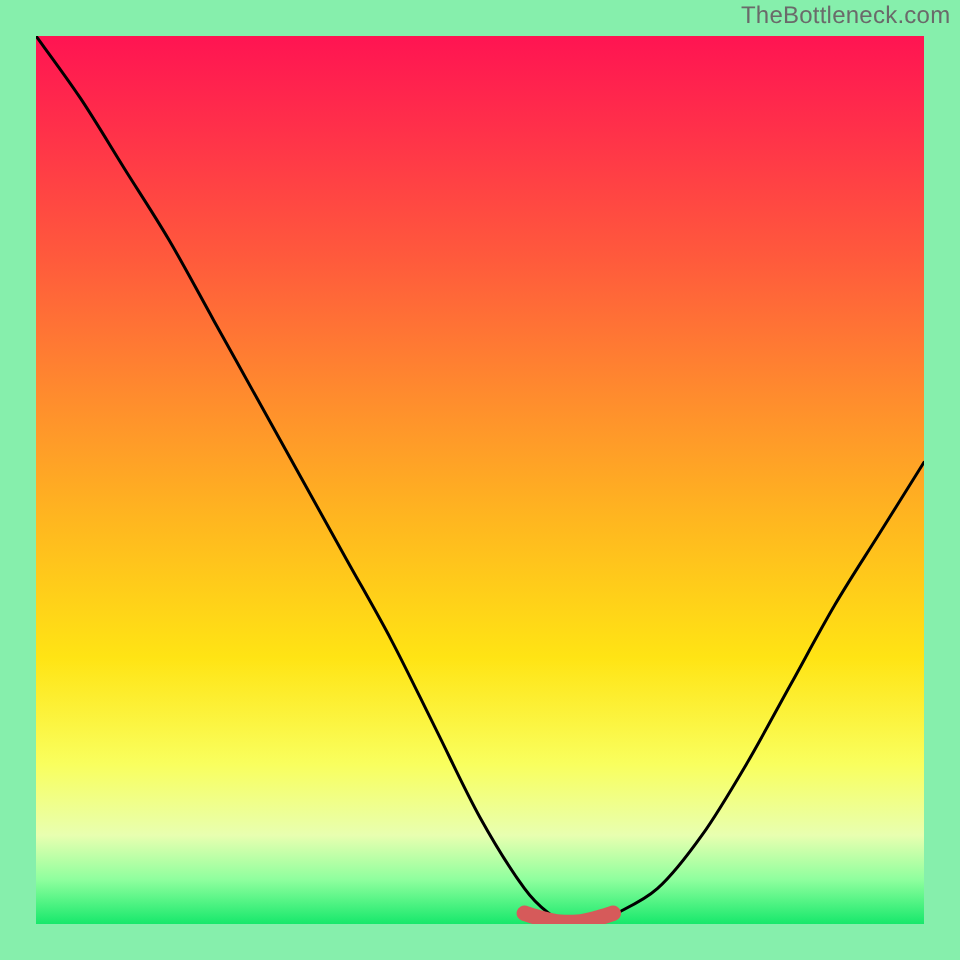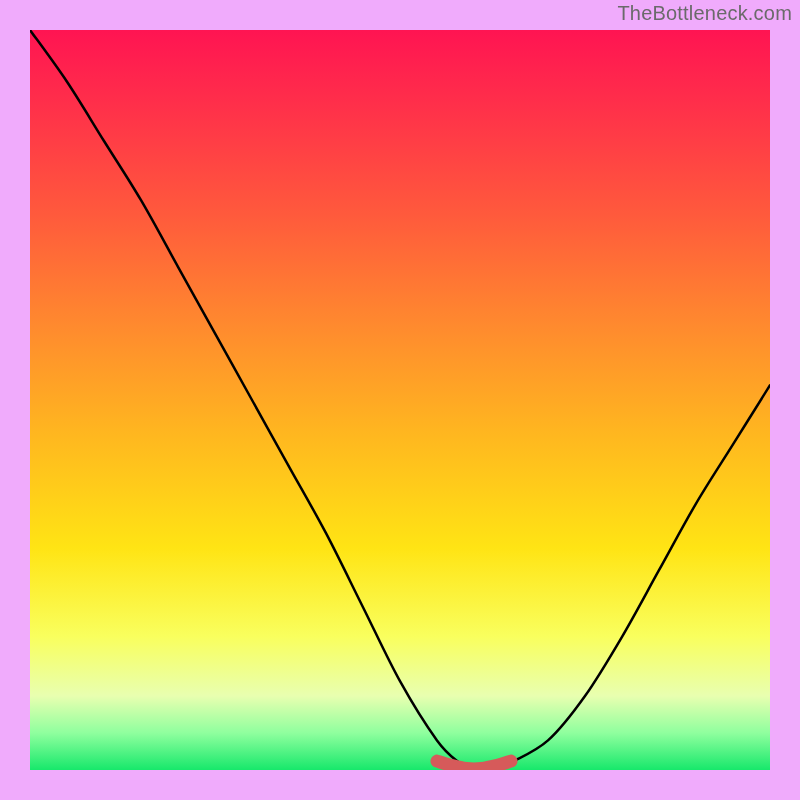--- a/index.html
+++ b/index.html
@@ -8,21 +8,21 @@
     width: 800px;
     height: 800px;
     background: #000;
     overflow: hidden;
     font-family: Arial, Helvetica, sans-serif;
   }
   .frame {
     position: relative;
     width: 800px;
     height: 800px;
-    background: #f0abfc;
+    background: #86efac;
   }
   .plot {
     position: absolute;
     left: 30px;
     top: 30px;
     width: 740px;
     height: 740px;
     
     background: linear-gradient(
       to bottom,

